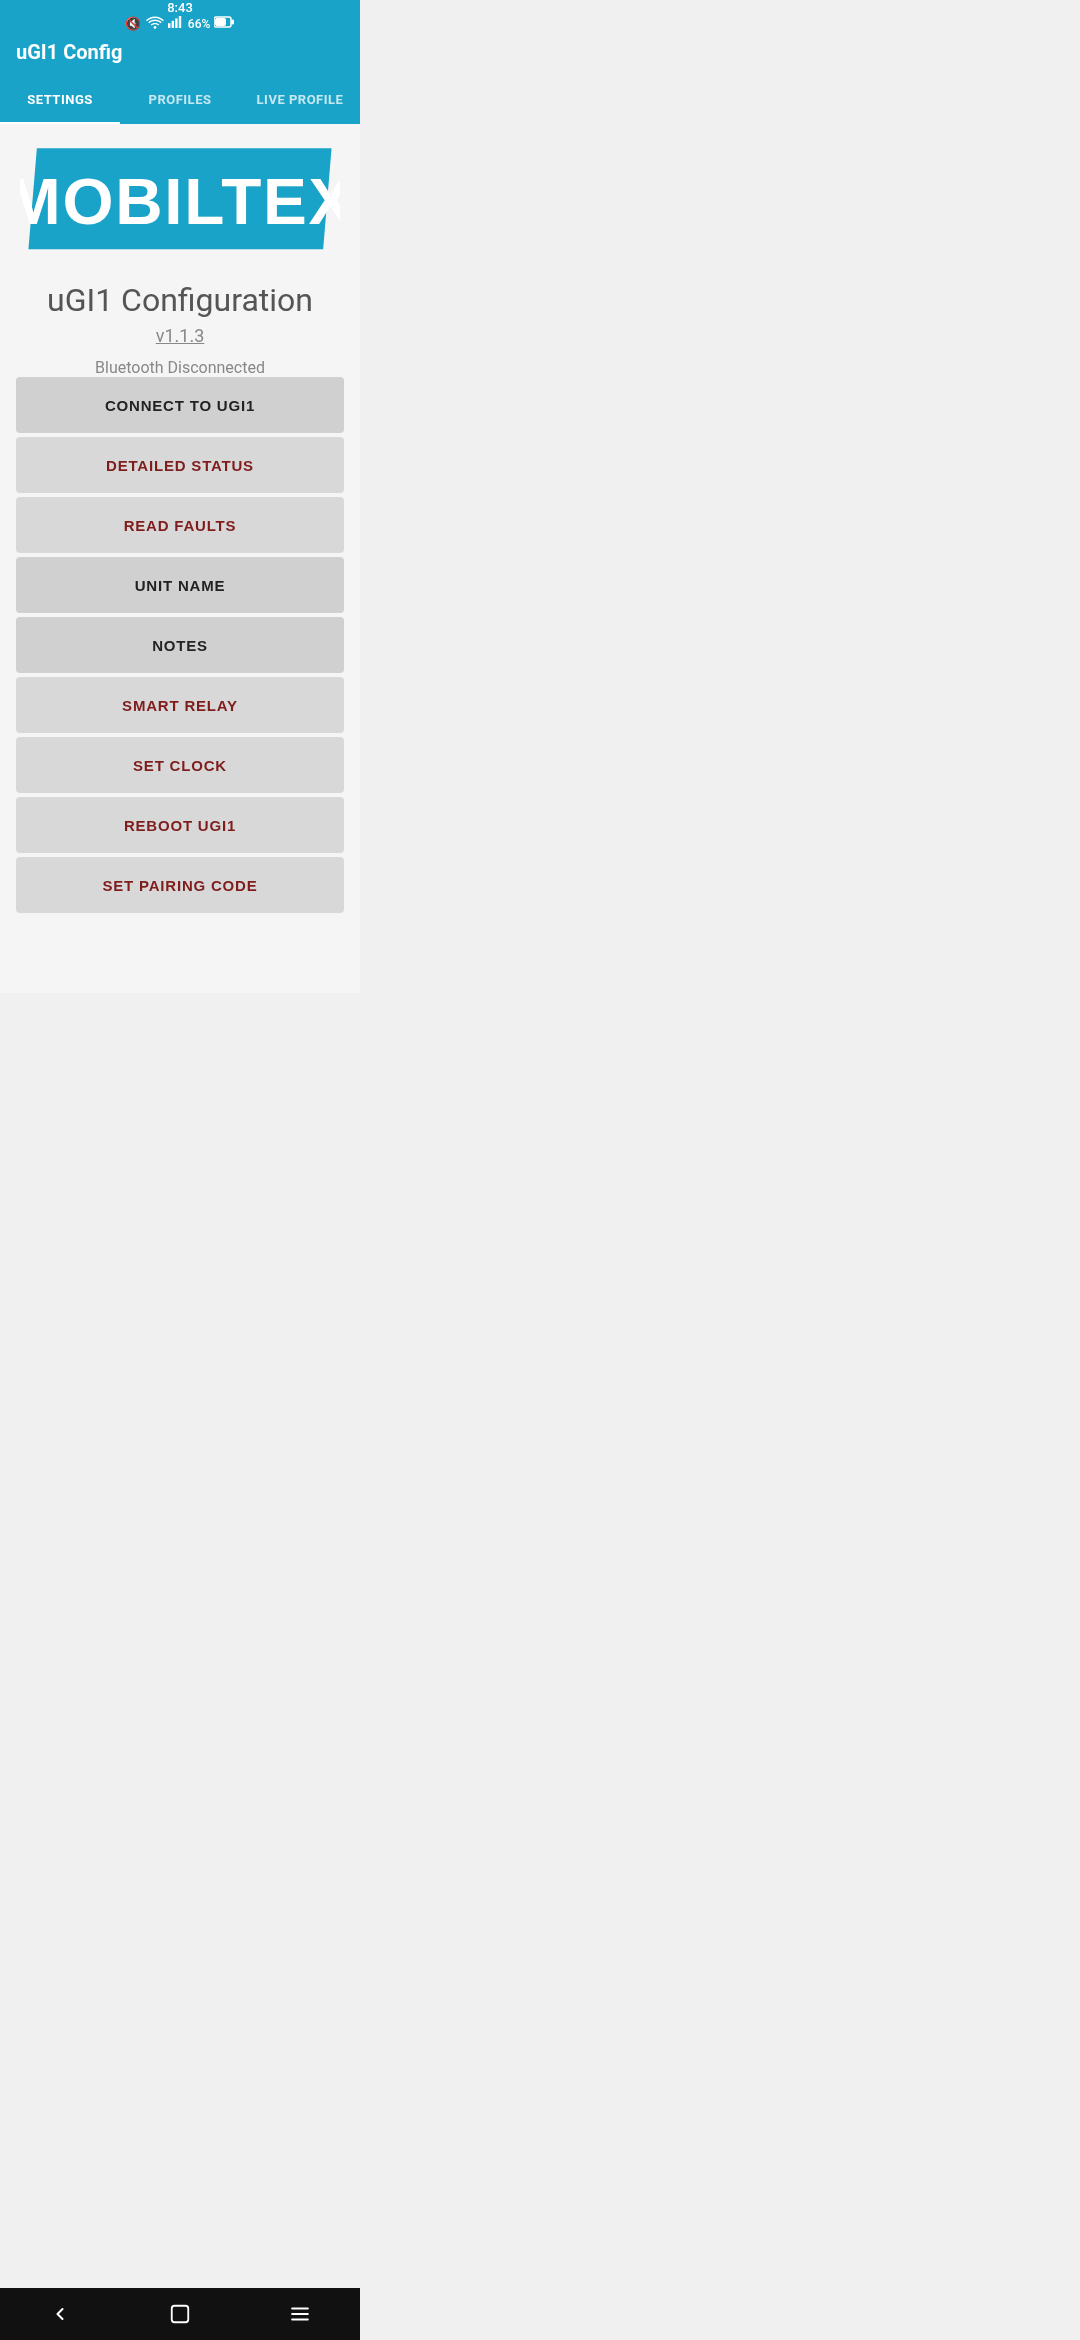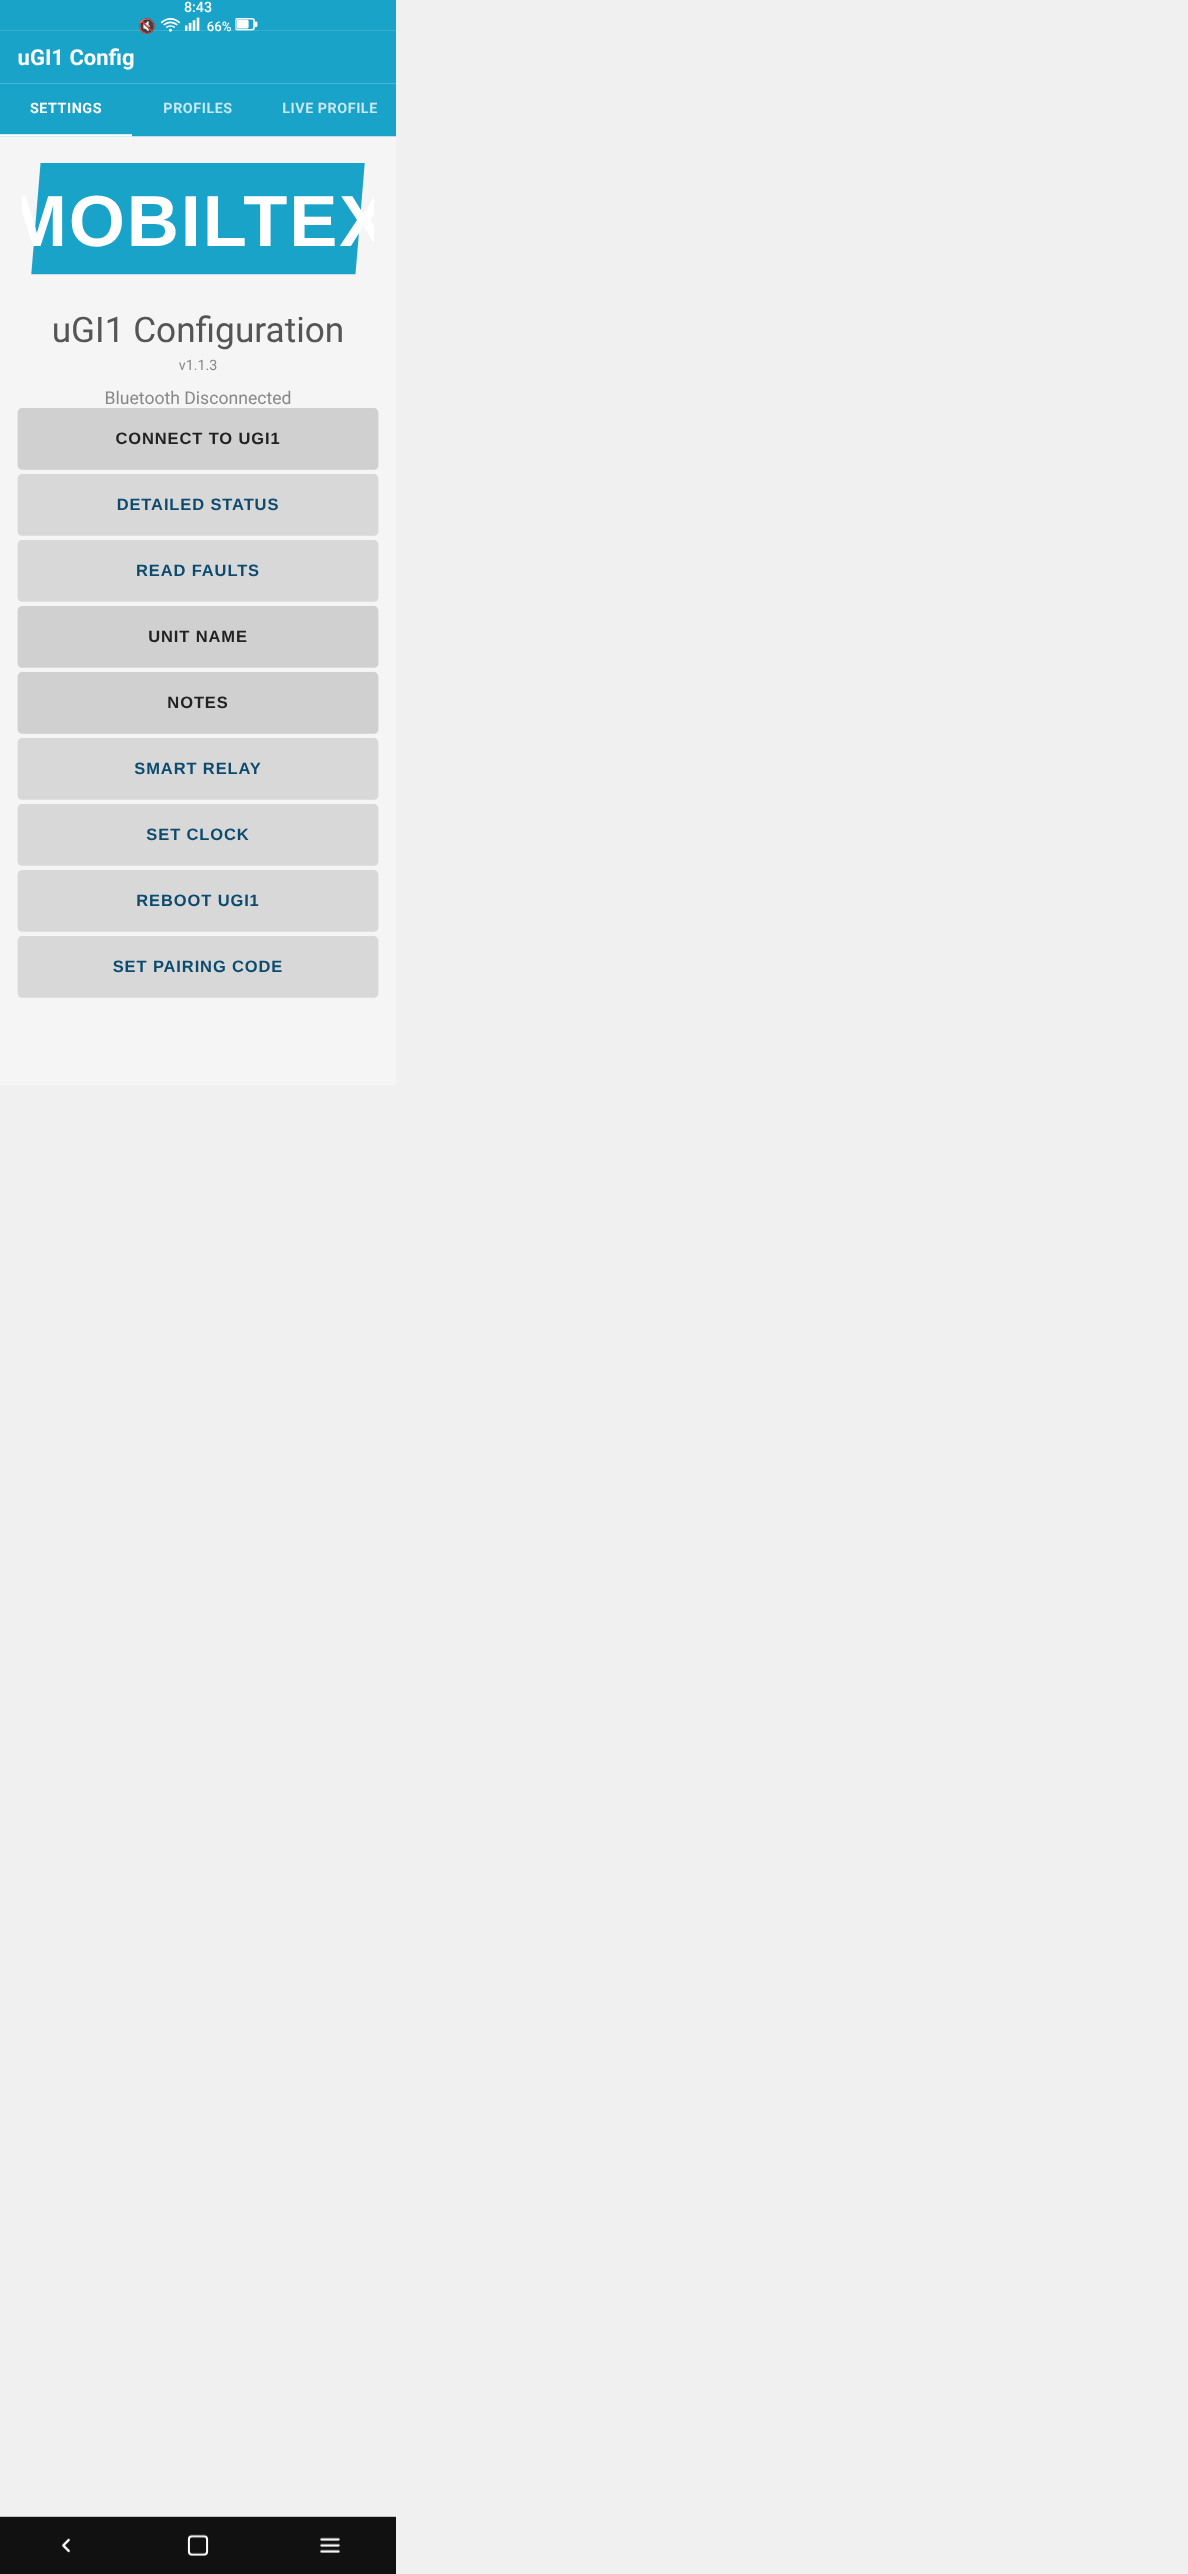--- a/index.html
+++ b/index.html
@@ -108,24 +108,25 @@
     
     .app-title {
       font-size: 32px;
       font-weight: normal;
       color: #555;
       text-align: center;
       margin-bottom: 6px;
     }
 
     .app-version {
-      font-size: 13px;
+      font-size: 18px;
       color: #888;
       text-align: right;
       margin-bottom: 12px;
+      text-decoration: underline;
     }
 
     .bluetooth-status {
       font-size: 16px;
       color: #888;
       text-align: center;
     }
 
     
     .btn-list {
@@ -149,21 +150,21 @@
       align-items: center;
       justify-content: center;
     }
 
     .action-btn.active {
       color: #222;
       background: #d0d0d0;
     }
 
     .action-btn.disabled {
-      color: #0c4a6e;
+      color: #7f1d1d;
       background: #d8d8d8;
     }
 
     
     .nav-bar {
       background: #111;
       height: 52px;
       display: flex;
       align-items: center;
       justify-content: space-around;

